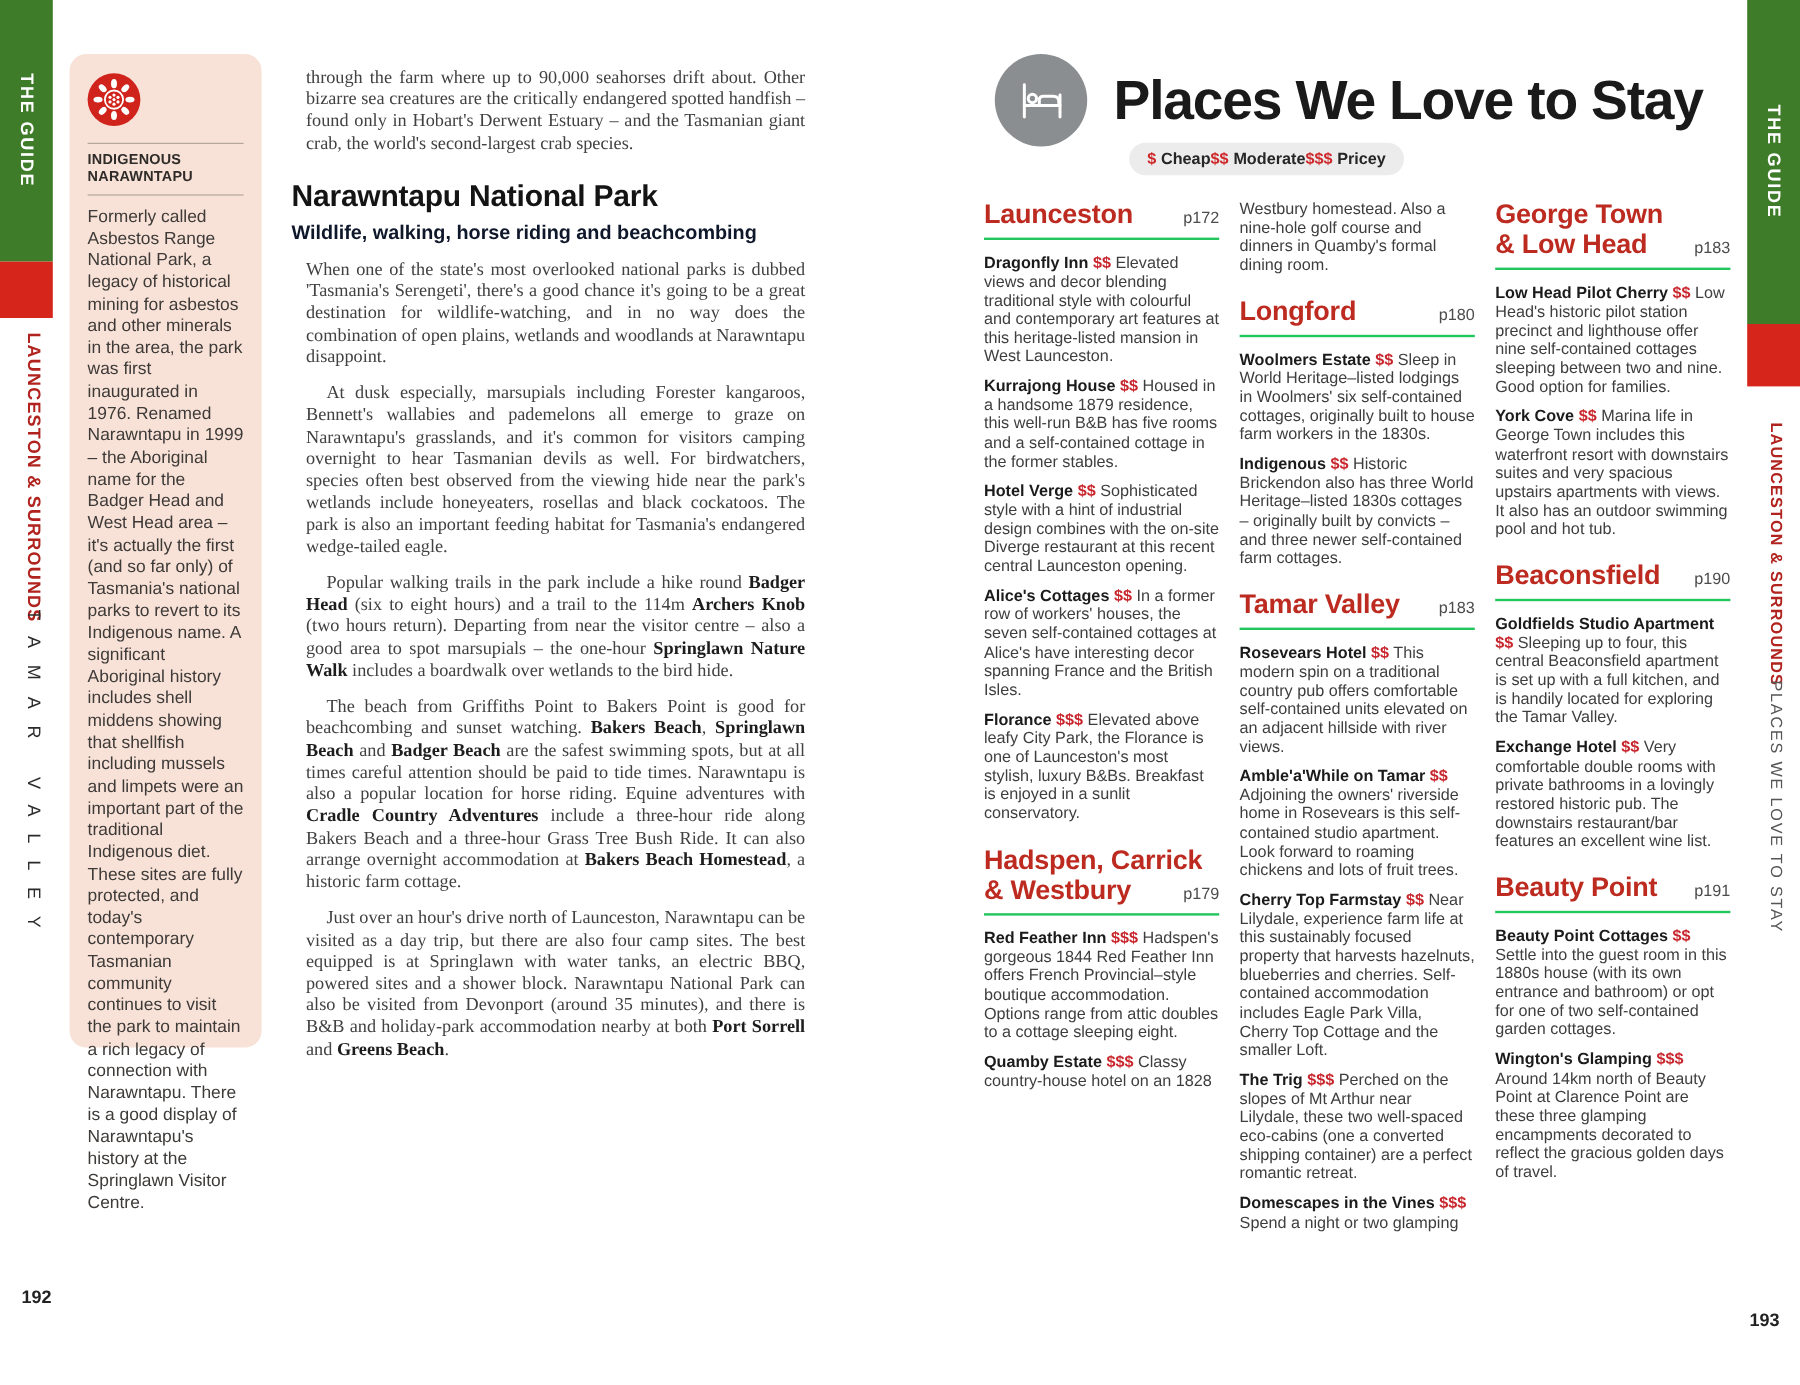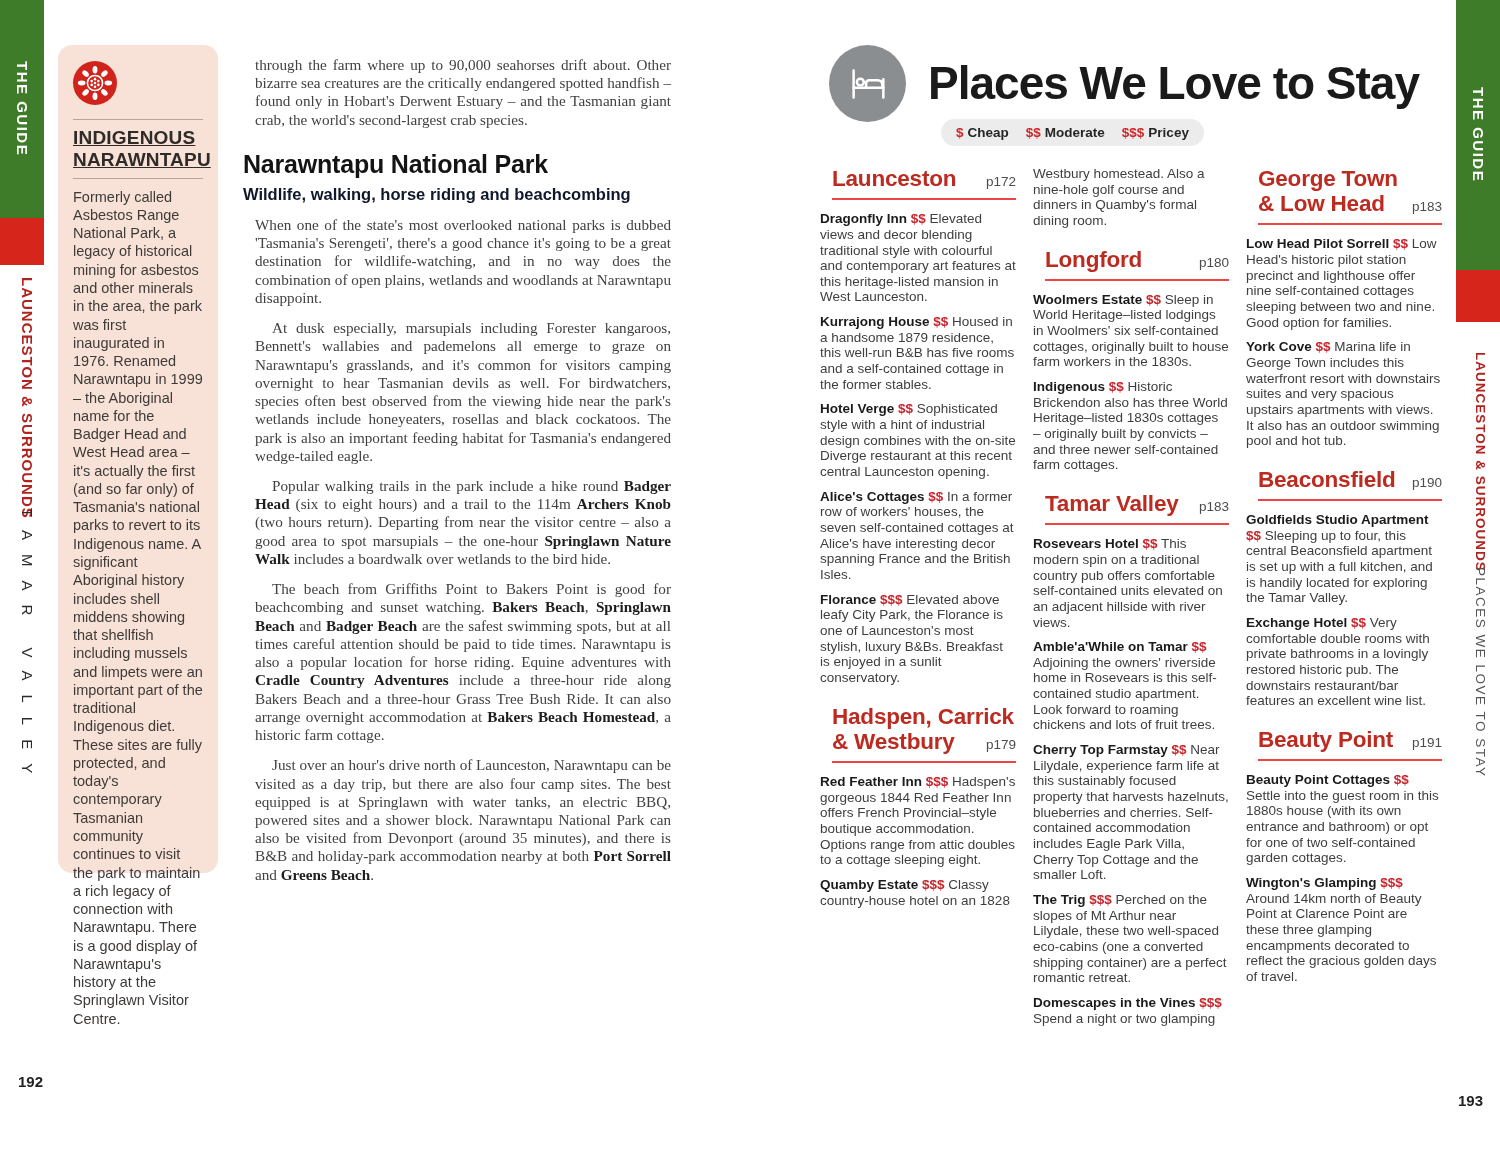--- a/index.html
+++ b/index.html
@@ -16,47 +16,47 @@
   .spine-region{color:#b0231e;font-weight:bold;font-size:15px;letter-spacing:1px;}
   .spine-section-l{color:#2b2b2b;font-size:15px;letter-spacing:14px;}
   .spine-section-r{color:#565656;font-size:13.5px;letter-spacing:1.5px;}
 
   
   .sidebar{left:58px;top:45px;width:160px;height:828px;background:#f8e2d7;border-radius:14px;
            padding:14px 15px 0 15px;box-sizing:border-box;}
   .sb-icon{width:44px;height:44px;border-radius:50%;background:#d0231c;
            display:flex;align-items:center;justify-content:center;margin:2px 0 14px 0;}
   .sb-rule{border:none;border-top:1px solid #b5a69c;margin:0;}
-  .sb-title{font-size:19px;font-weight:bold;color:#2f2b29;line-height:1.15;margin:7px 0;letter-spacing:0.2px;text-decoration:underline;}
+  .sb-title{font-size:12px;font-weight:bold;color:#2f2b29;line-height:1.15;margin:7px 0;letter-spacing:0.2px;}
   .sb-body{font-size:14.5px;line-height:1.26;color:#3d3a38;margin-top:9px;}
 
   .main-col{left:243px;top:44px;width:440px;
             font-family:"Liberation Serif","DejaVu Serif",serif;color:#414141;}
   .serif-p{font-size:15.2px;line-height:1.2;text-align:justify;margin:12px;}
   .serif-p b{color:#1d1d1d;}
   .apara.indent{text-indent:17px;}
   .art-h{font-family:"Liberation Sans","DejaVu Sans",sans-serif;font-size:25px;font-weight:bold;
          color:#141414;margin:21px 0 6px 0;letter-spacing:-0.2px;}
   .art-sub{font-family:"Liberation Sans","DejaVu Sans",sans-serif;font-size:16.5px;font-weight:bold;
            color:#0f172a;margin:0 0 9px 0;}
 
   .pagenum{font-size:15px;font-weight:600;color:#222222;}
 
   
   .bed-circle{left:829px;top:45px;width:77px;height:77px;border-radius:50%;background:#8b8e90;
               display:flex;align-items:center;justify-content:center;}
   .pws-title{left:928px;top:56px;font-size:46px;font-weight:bold;color:#1a1a1a;letter-spacing:-1px;}
-  .price-key{left:941px;top:119px;display:inline-flex;gap:17px;background:#ececec;border-radius:15px;
+  .price-key{left:941px;top:119px;display:inline-flex;background:#ececec;border-radius:15px;
              padding:6px 15px;font-size:13.5px;font-weight:bold;color:#262626;align-items:center;}
   .pk-symbol{color:#cd2628;margin-right:4px;}
 
   
   .columns{left:820px;top:166px;width:622px;display:flex;gap:17px;}
   .list-col{width:196px;font-size:13.5px;line-height:1.16;color:#3e3e3e;}
-  .sec{border-bottom:2px solid #ef4444;padding-bottom:7px;margin:0 0 11px 12px;}
+  .sec{border-bottom:2px solid #22c55e;padding-bottom:7px;margin:0 0 11px 0;}
   .list-col .sec:not(:first-child){margin-top:18px;}
   .sec-row{display:flex;justify-content:space-between;align-items:baseline;}
   .sec-title{font-size:22.5px;font-weight:bold;color:#bd2a20;letter-spacing:-0.2px;line-height:1.12;}
   .sec-page{font-size:13.5px;color:#4c4c4c;}
   .entry{margin:0 0 9px 0;}
   .ename{color:#1b1b1b;}
   .eprice{color:#c8242b;}
 </style>
 </head>
 <body>
@@ -186,21 +186,21 @@
     <div class="list-col">
       <div class="sec">
         <div class="sec-row">
           <span class="sec-title">George Town</span>
         </div>
         <div class="sec-row">
           <span class="sec-title">&amp; Low Head</span>
           <span class="sec-page">p183</span>
         </div>
       </div>
-      <p class="entry"><b class="ename">Low Head Pilot Sorrell</b> <b class="eprice">$$</b> Low Head's historic pilot station precinct and lighthouse offer nine self-contained cottages sleeping between two and nine. Good option for families.</p>
+      <p class="entry"><b class="ename">Low Head Pilot Cherry</b> <b class="eprice">$$</b> Low Head's historic pilot station precinct and lighthouse offer nine self-contained cottages sleeping between two and nine. Good option for families.</p>
       <p class="entry"><b class="ename">York Cove</b> <b class="eprice">$$</b> Marina life in George Town includes this waterfront resort with downstairs suites and very spacious upstairs apartments with views. It also has an outdoor swimming pool and hot tub.</p>
       <div class="sec">
         <div class="sec-row">
           <span class="sec-title">Beaconsfield</span>
           <span class="sec-page">p190</span>
         </div>
       </div>
       <p class="entry"><b class="ename">Goldfields Studio Apartment</b> <b class="eprice">$$</b> Sleeping up to four, this central Beaconsfield apartment is set up with a full kitchen, and is handily located for exploring the Tamar Valley.</p>
       <p class="entry"><b class="ename">Exchange Hotel</b> <b class="eprice">$$</b> Very comfortable double rooms with private bathrooms in a lovingly restored historic pub. The downstairs restaurant/bar features an excellent wine list.</p>
       <div class="sec">

